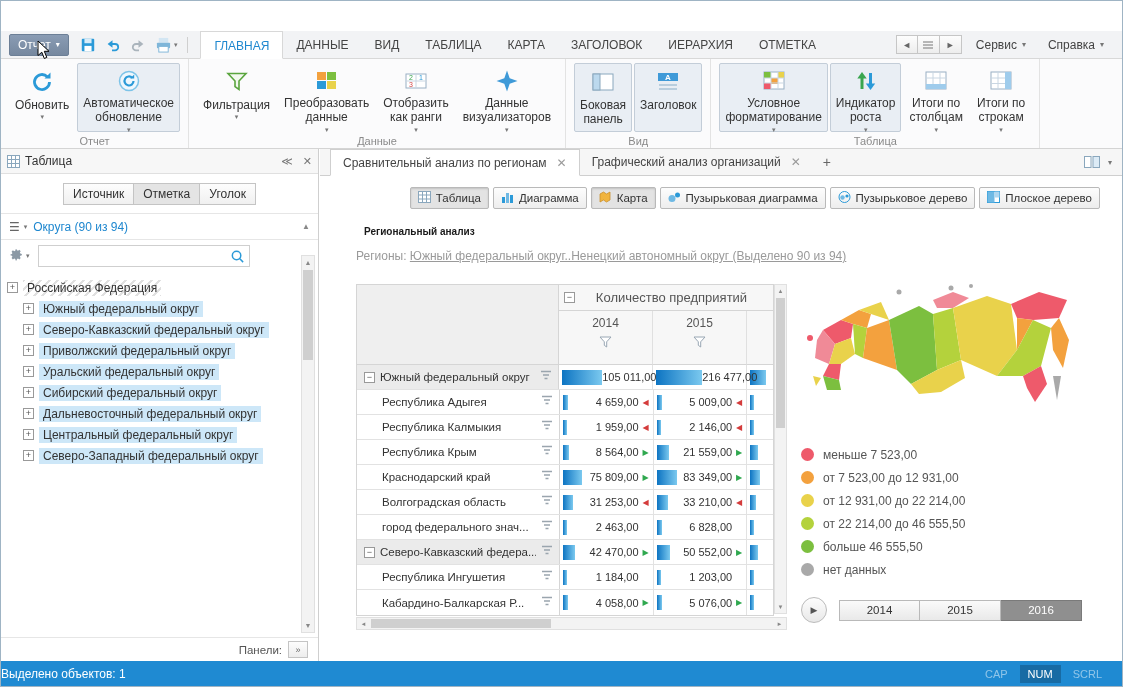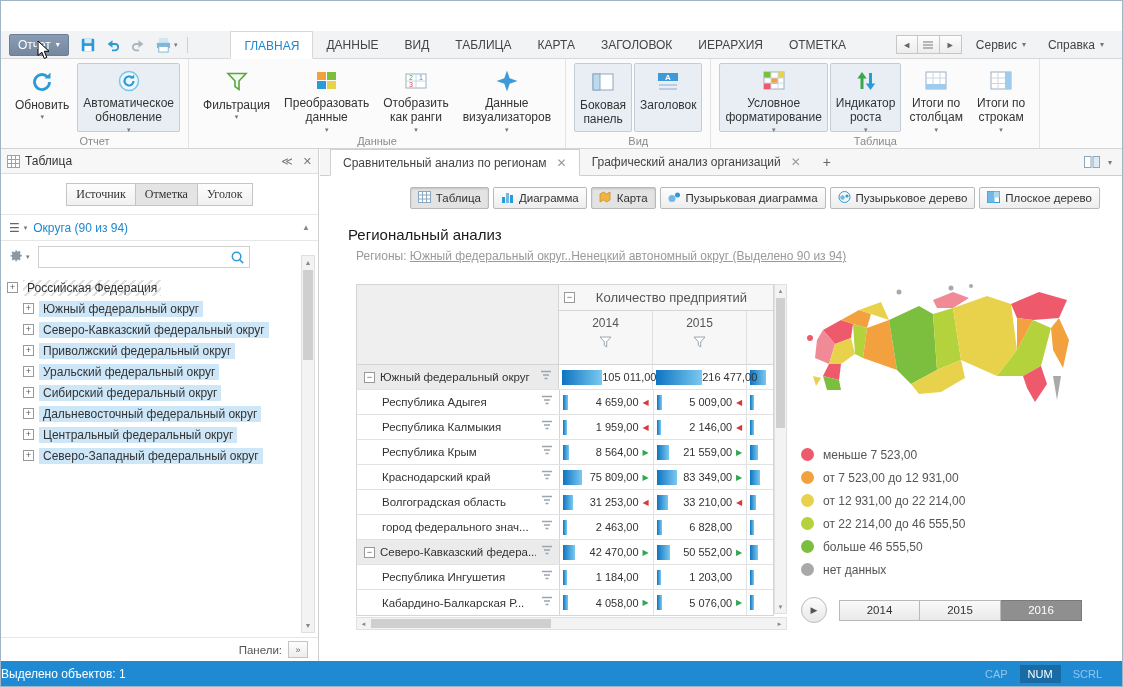--- a/index.html
+++ b/index.html
@@ -16,21 +16,21 @@
 
   
   .tabrow { position:absolute; left:0; top:30px; right:0; height:28px; background:#f2f3f5; border-bottom:1px solid #d8d8d8; display:flex; align-items:center; }
   .report-btn { margin-left:8px; background:linear-gradient(#8a9cb4,#76889f); color:#fff; border:1px solid #6c7f96; border-radius:2px; font-size:12px; padding:3px 8px; display:flex; align-items:center; gap:5px; font-family:inherit; }
   .report-btn .caret { font-size:8px; }
   .qat-icons { display:flex; align-items:center; gap:7px; margin:0 10px 0 10px; }
   .qat-btn { display:flex; align-items:center; gap:2px; background:none; border:none; padding:1px; }
   .qat-sep { width:1px; height:16px; background:#cfcfcf; margin:0 2px; }
   .rtabs { display:flex; height:100%; align-items:stretch; }
   .rtab { padding:6px 13px 5px; font-size:12px; color:#444; display:flex; align-items:center; cursor:default; }
-  .rtab.active { background:#fff; color:#1e87cf; border:1px solid #d8d8d8; border-bottom:1px solid #fff; margin-bottom:-1px;margin-left:30px; }
+  .rtab.active { background:#fff; color:#1e87cf; border:1px solid #d8d8d8; border-bottom:1px solid #fff; margin-bottom:-1px; }
   .tabrow-right { margin-left:auto; display:flex; align-items:center; gap:6px; padding-right:10px; }
   .nav3 { display:flex; }
   .nav3 .mini-btn { width:22px; height:19px; border:1px solid #c6c6c6; background:linear-gradient(#fdfdfd,#ededed); font-size:9px; color:#666; display:flex; align-items:center; justify-content:center; }
   .nav3 .mini-btn + .mini-btn { border-left:none; }
   .menu-item { display:flex; align-items:center; gap:5px; font-size:12px; color:#444; padding:4px 8px; }
   .menu-item .caret { font-size:8px; color:#777; }
 
   
   .cursor-svg { position:absolute; left:36px; top:39px; z-index:99; }
 
@@ -48,21 +48,21 @@
   
   .workspace { position:absolute; left:0; top:148px; right:0; bottom:25px; background:#fff; }
 
   
   .left-panel { position:absolute; left:0; top:0; bottom:0; width:318px; border-right:1px solid #cfcfcf; background:#fff; }
   .lp-header { height:25px; display:flex; align-items:center; padding:0 6px; border-bottom:1px solid #e0e0e0; background:#f7f7f7; }
   .lp-title { font-size:12px; color:#333; margin-left:5px; }
   .lp-header-btns { margin-left:auto; display:flex; gap:10px; color:#777; font-size:11px; }
   .lp-hbtn { cursor:default; }
   .lp-tabs { display:flex; justify-content:center; margin-top:9px; }
-  .lp-tab { padding:3px 9px; border:1px solid #c4c4c4; background:linear-gradient(#fdfdfd,#f0f0f0); font-size:12px; color:#333; font-family:Liberation Serif, serif; }
+  .lp-tab { padding:3px 9px; border:1px solid #c4c4c4; background:linear-gradient(#fdfdfd,#f0f0f0); font-size:12px; color:#333; font-family:Liberation Sans, sans-serif; }
   .lp-tab + .lp-tab { border-left:none; }
   .lp-tab.active { background:#e4e4e4; }
   .lp-dim { height:27px; margin-top:8px; border-top:1px solid #e6e6e6; border-bottom:1px solid #e6e6e6; display:flex; align-items:center; padding:0 8px; }
   .lp-dim .hamb { color:#666; font-size:12px; letter-spacing:1px; }
   .lp-dim .caret { font-size:7px; color:#777; margin:0 6px 0 3px; }
   .dim-label { color:#1e87cf; font-size:12px; }
   .dim-collapse { margin-left:auto; color:#888; font-size:8px; }
   .lp-search { height:32px; display:flex; align-items:center; padding:0 8px; }
   .gear-btn { display:flex; align-items:center; gap:3px; border:none; background:none; color:#777; }
   .gear-btn .caret { font-size:7px; }
@@ -90,21 +90,21 @@
   .doc-tab.active { background:#fff; border:1px solid #cfcfcf; border-bottom:1px solid #fff; margin-bottom:-1px; }
   .doc-tab .close { color:#999; font-size:12px; }
   .doc-add { width:28px; display:flex; align-items:center; justify-content:center; color:#666; font-size:14px; }
   .doc-right { margin-left:auto; display:flex; align-items:center; gap:8px; padding-right:10px; color:#777; }
   .content { position:absolute; left:0; right:0; top:27px; bottom:0; background:#fff; overflow:hidden; }
 
   .view-row { position:absolute; top:11px; right:22px; display:flex; gap:4px; }
   .view-btn { display:flex; align-items:center; gap:5px; border:1px solid #b9b9b9; background:linear-gradient(#fdfdfd,#ededed); padding:3px 7px; font-size:11.5px; color:#333; font-family:inherit; border-radius:2px; }
   .view-btn.active { background:#e3e3e3; box-shadow:inset 0 1px 2px rgba(0,0,0,.15); }
 
-  .report-title { position:absolute; left:28px; top:50px; font-size:15px; font-weight:normal; color:#1a1a1a; }
+  .report-title { position:absolute; left:44px; top:50px; font-size:10px; font-weight:bold; color:#1a1a1a; }
   .report-subtitle { position:absolute; left:36px; top:73px; font-size:12px; color:#9a9a9a; }
   .report-subtitle .link { text-decoration:underline; }
 
   
   .table-wrap { position:absolute; left:36px; top:108px; width:431px; }
   .ttable { width:418px; border:1px solid #d5d5d5; }
   .thead { display:flex; }
   .corner { width:204px; height:80px; background:#efefef; border-right:1px solid #d5d5d5; border-bottom:1px solid #d5d5d5; }
   .thead-right { width:214px; }
   .measure-row { height:26px; background:#f7f7f7; border-bottom:1px solid #d5d5d5; display:flex; align-items:center; padding:0 5px; overflow:hidden; }

